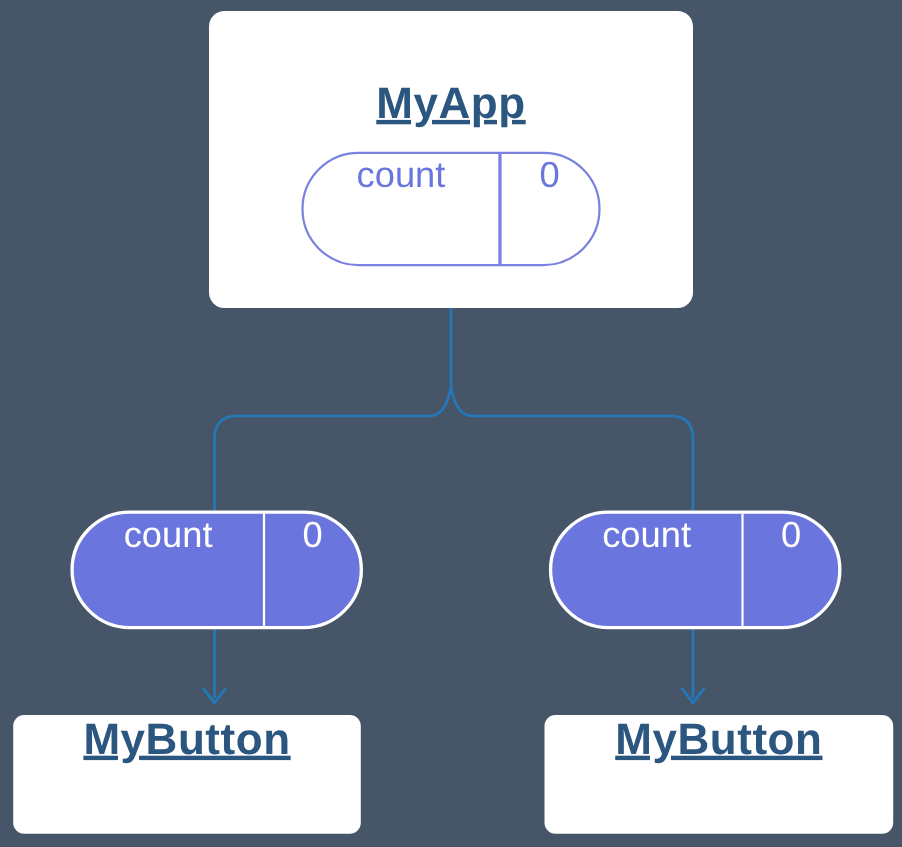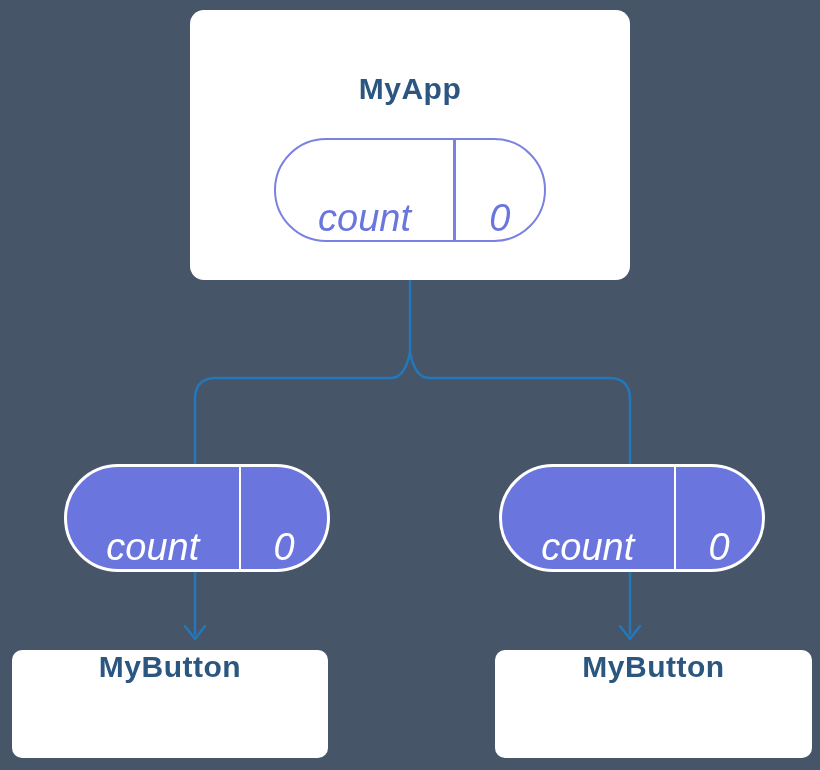--- a/index.html
+++ b/index.html
@@ -38,39 +38,39 @@
     stroke-linejoin: round;
   }
   .card {
     position: absolute;
     background: var(--card-bg);
     border-radius: 14px;
   }
   .card-title {
     color: var(--title-text);
     font-weight: bold;
-    font-size: 30px;
+    font-size: 40px;
     letter-spacing: 0.5px;
+    text-decoration: underline;
   }
   .card-root {
     left: 190px; top: 10px;
     width: 440px; height: 270px;
   }
   .card-root .card-title {
     position: absolute;
     top: 62px;
     width: 100%;
     text-align: center;
   }
   .pill {
     display: flex;
-    align-items: flex-end;
+    align-items: flex-start;
     border-radius: 60px;
-    font-size: 38px;
-    font-style: italic;
+    font-size: 33px;
   }
   .pill-key {
     flex: 2;
     text-align: center;
   }
   .pill-value {
     flex: 1;
     text-align: center;
   }
   .pill-divider {

